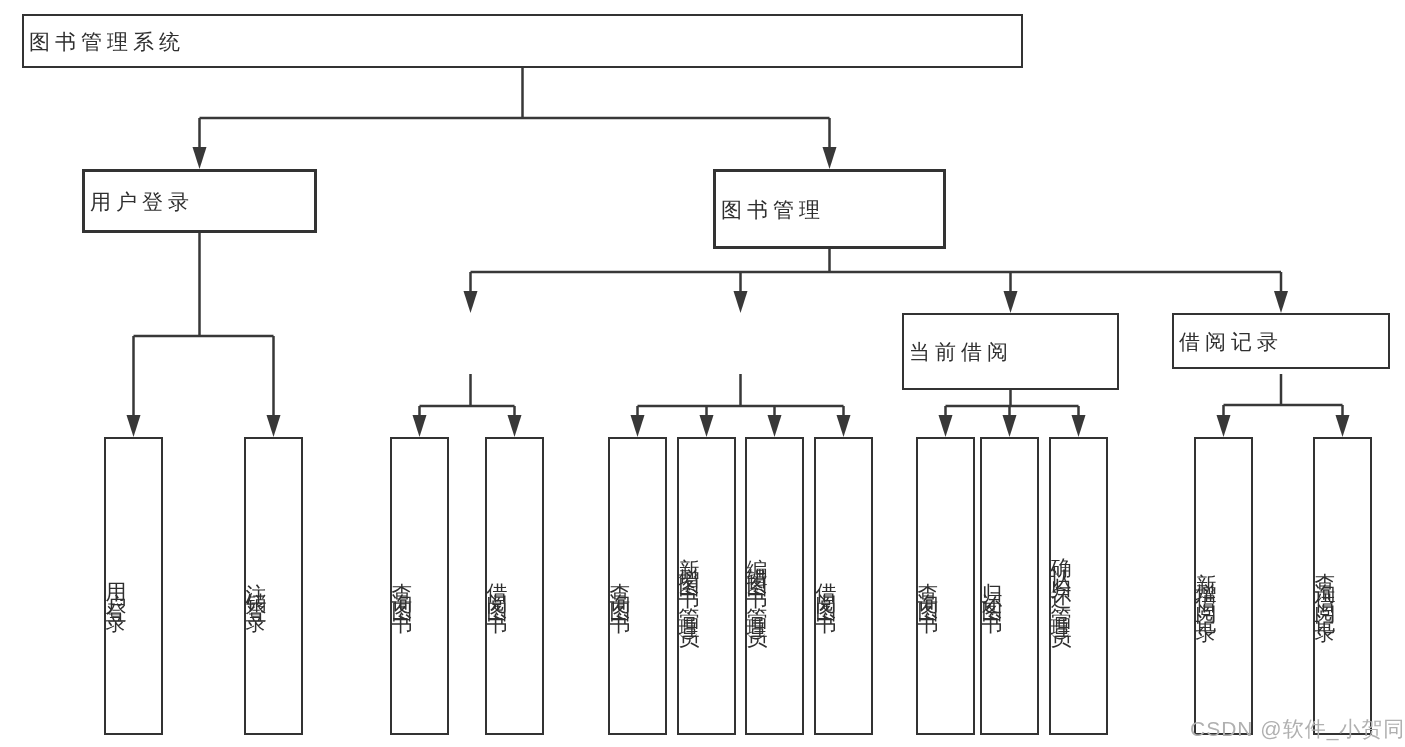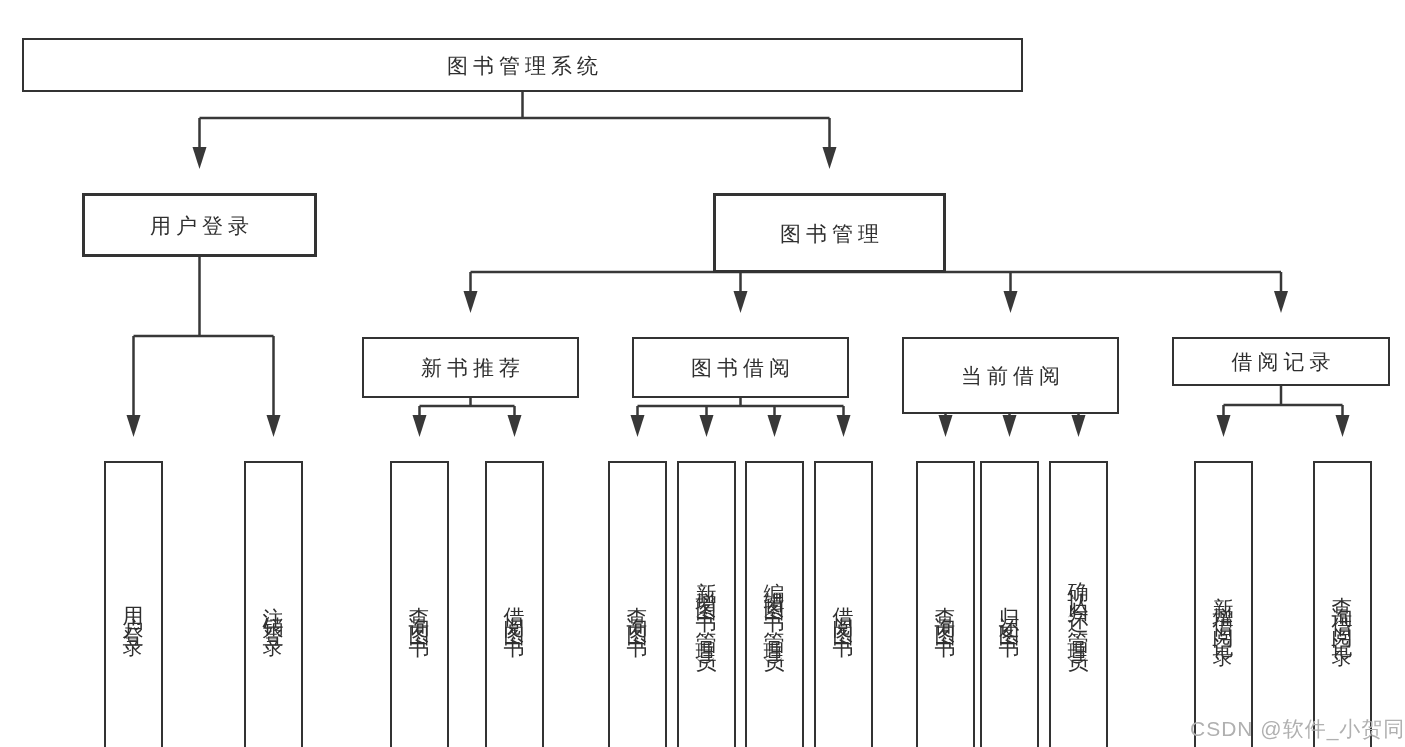--- a/index.html
+++ b/index.html
@@ -3,23 +3,22 @@
 <meta charset="utf-8">
 <style>
   html,body{margin:0;padding:0;background:#ffffff;}
   .canvas{
     position:relative;width:1405px;height:747px;background:#ffffff;overflow:hidden;
     font-family:"Liberation Sans","DejaVu Sans",sans-serif;
   }
   .connectors{position:absolute;left:0;top:0;z-index:0;}
   .box{
     position:absolute;box-sizing:border-box;background:#ffffff;
-    border:2px solid #333333;display:flex;align-items:center;justify-content:center;
+    border:2px solid #333333;display:flex;align-items:center;justify-content:flex-start;
     z-index:1;
-    margin-top:24px;
   }
   .bthick{border-width:3px;}
   .bmid{border-width:2.5px;}
   .hlabel{
     font-size:21px;color:#2f2f2f;letter-spacing:5px;text-indent:5px;
     white-space:nowrap;line-height:1;
   }
   .vlabel{
     writing-mode:vertical-rl;text-orientation:mixed;
     font-size:21px;color:#2f2f2f;letter-spacing:10px;line-height:1;
@@ -69,30 +68,24 @@
     <span class="hlabel">图书管理系统</span>
   </div>
 
   <div class="box bthick" style="left:82px;top:169px;width:235px;height:64px;">
     <span class="hlabel">用户登录</span>
   </div>
   <div class="box bthick" style="left:713px;top:169px;width:233px;height:80px;">
     <span class="hlabel">图书管理</span>
   </div>
 
-  <div class="box bmid" style="left:362px;top:313px;width:217px;height:61px;">
-    <span class="hlabel">新书推荐</span>
-  </div>
-  <div class="box bmid" style="left:632px;top:313px;width:217px;height:61px;">
-    <span class="hlabel">图书借阅</span>
-  </div>
   <div class="box bmid" style="left:902px;top:313px;width:217px;height:77px;">
     <span class="hlabel">当前借阅</span>
   </div>
-  <div class="box bmid" style="left:1172px;top:313px;width:218px;height:49px;">
+  <div class="box bmid" style="left:1172px;top:313px;width:218px;height:56px;">
     <span class="hlabel">借阅记录</span>
   </div>
 
   <div class="box" style="left:104px;top:437px;width:59px;height:298px;">
     <span class="vlabel">用户登录</span>
   </div>
   <div class="box" style="left:244px;top:437px;width:59px;height:298px;">
     <span class="vlabel">注销登录</span>
   </div>
 

